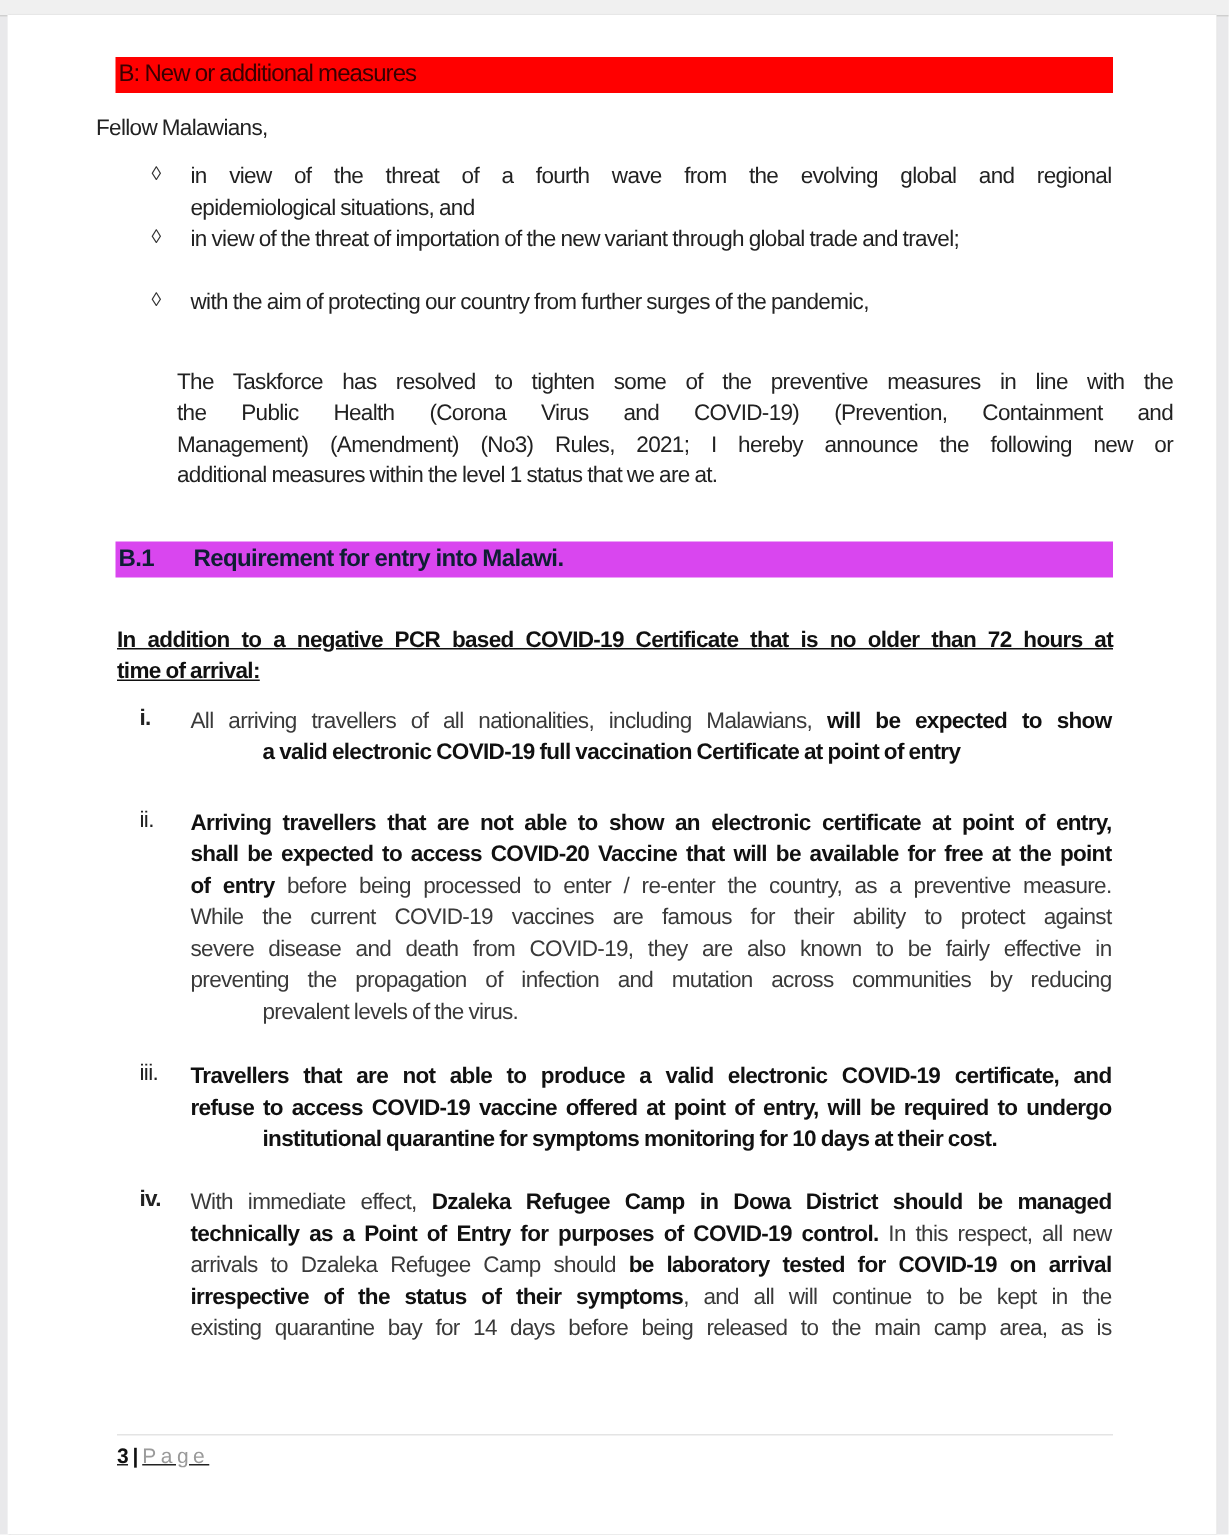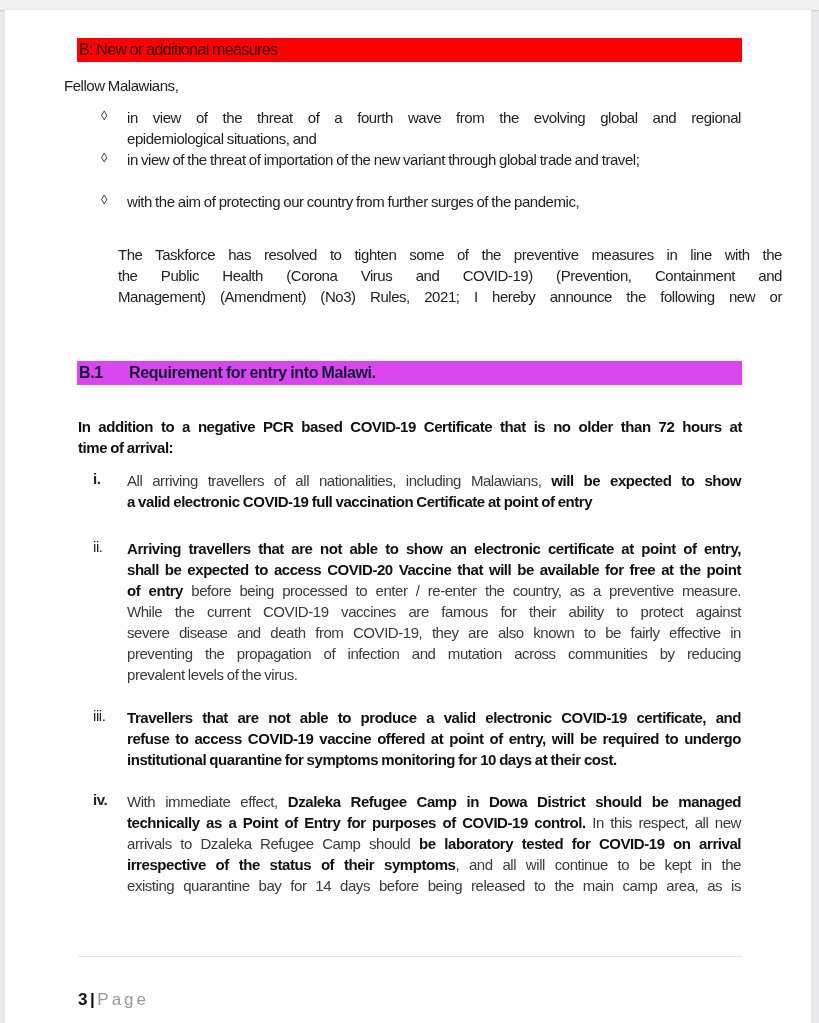--- a/index.html
+++ b/index.html
@@ -39,30 +39,30 @@
     }
     .bl { position: absolute; left: 122px; width: 614px; line-height: 21px; }
     .just { text-align: justify; text-align-last: justify; }
     .para {
       position: absolute; left: 73px; width: 664px; line-height: 20.8px;
       text-align: justify;
       margin-left: 40px;
     }
     .para .jl { display: block; text-align: justify; text-align-last: justify; height: 20.8px; }
     .para .ll { display: block; height: 20.8px; }
-    .intro { position: absolute; left: 73px; width: 664px; line-height: 21px; font-weight: bold; color: #111; }
+    .intro { position: absolute; left: 73px; width: 664px; line-height: 21px; font-weight: bold; color: #111; text-decoration: underline; }
     .item-num { position: absolute; left: 88px; font-size: 15px; color: #222; }
     .item-num.b { font-weight: bold; }
     .item-body { position: absolute; left: 122px; width: 614px; line-height: 21px; }
     .item-body span.l { display: block; height: 21px; text-align: justify; text-align-last: justify; white-space: nowrap; }
-    .item-body span.last { display: block; height: 21px; text-align: left; white-space: nowrap; }
+    .item-body span.last { display: block; height: 21px; text-align: left; white-space: nowrap; margin-left: 48px; }
     b { color: #111; }
     .n { color: #3a3a3a; }
     .footer-rule { position: absolute; left: 73px; top: 946px; width: 664px; height: 1px; background: #e4e4e4; }
-    .footer { position: absolute; left: 73px; top: 980px; font-size: 17px; }
+    .footer { position: absolute; left: 73px; top: 952px; font-size: 14px; text-decoration: underline; }
     .footer .pn { font-weight: bold; color: #111; }
     .footer .sep { color: #111; font-weight: bold; margin: 0 3px; }
     .footer .pg { color: #9a9a9a; letter-spacing: 3px; }
   </style>
 </head>
 <body>
 
 <div class="top-band"></div>
 
 <div class="page">
@@ -89,20 +89,21 @@
       <span class="bullet" style="top:182px">◊</span>
       <div class="bl" style="top:181px">
         <div>with the aim of protecting our country from further surges of the pandemic,</div>
       </div>
     </div>
 
     <div class="para" style="top:235px">
       <span class="jl">The Taskforce has resolved to tighten some of the preventive measures in line with the</span>
       <span class="jl">the Public Health (Corona Virus and COVID-19) (Prevention, Containment and</span>
       <span class="jl">Management) (Amendment) (No3) Rules, 2021; I hereby announce the following new or</span>
+      <span class="ll">additional measures within the level 1 status that we are at.</span>
     </div>
 
     <div class="bar bar-blue">
       <span class="num">B.1</span><span>Requirement for entry into Malawi.</span>
     </div>
 
     <div class="intro" style="top:406px">
       <div class="just">In addition to a negative PCR based COVID-19 Certificate that is no older than 72 hours at</div>
       <div>time of arrival:</div>
     </div>

